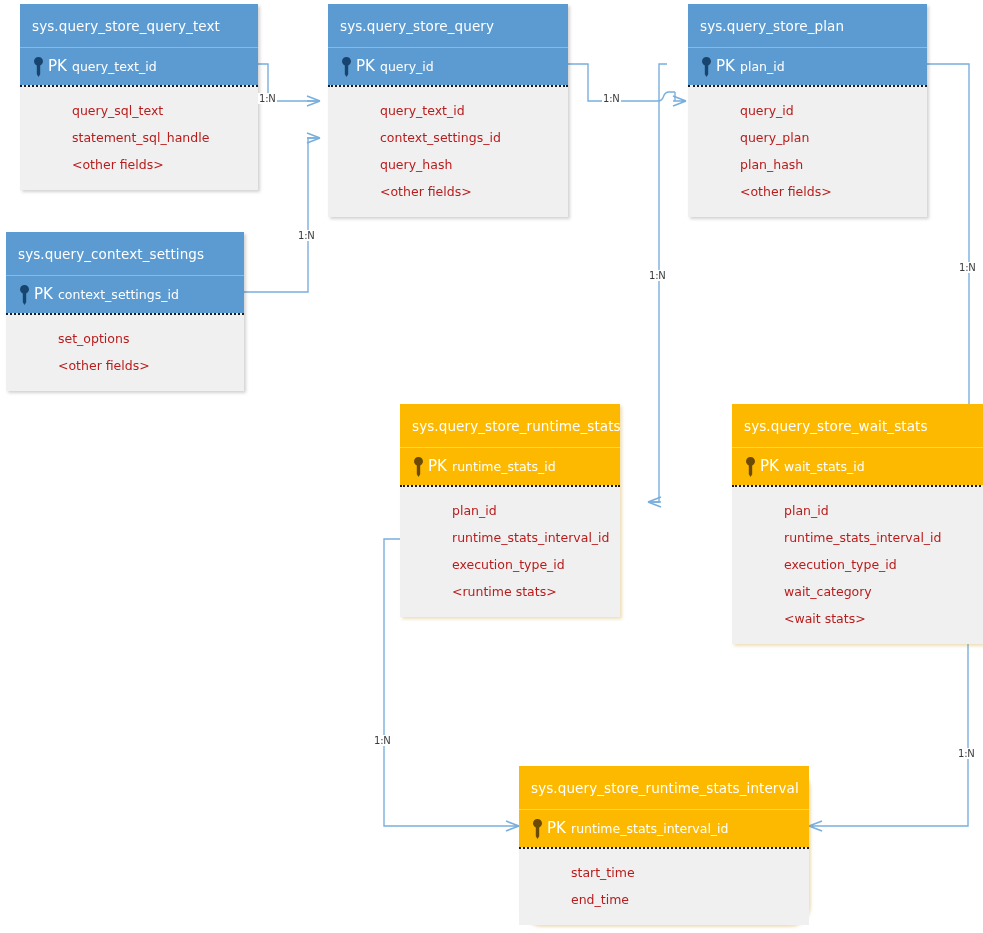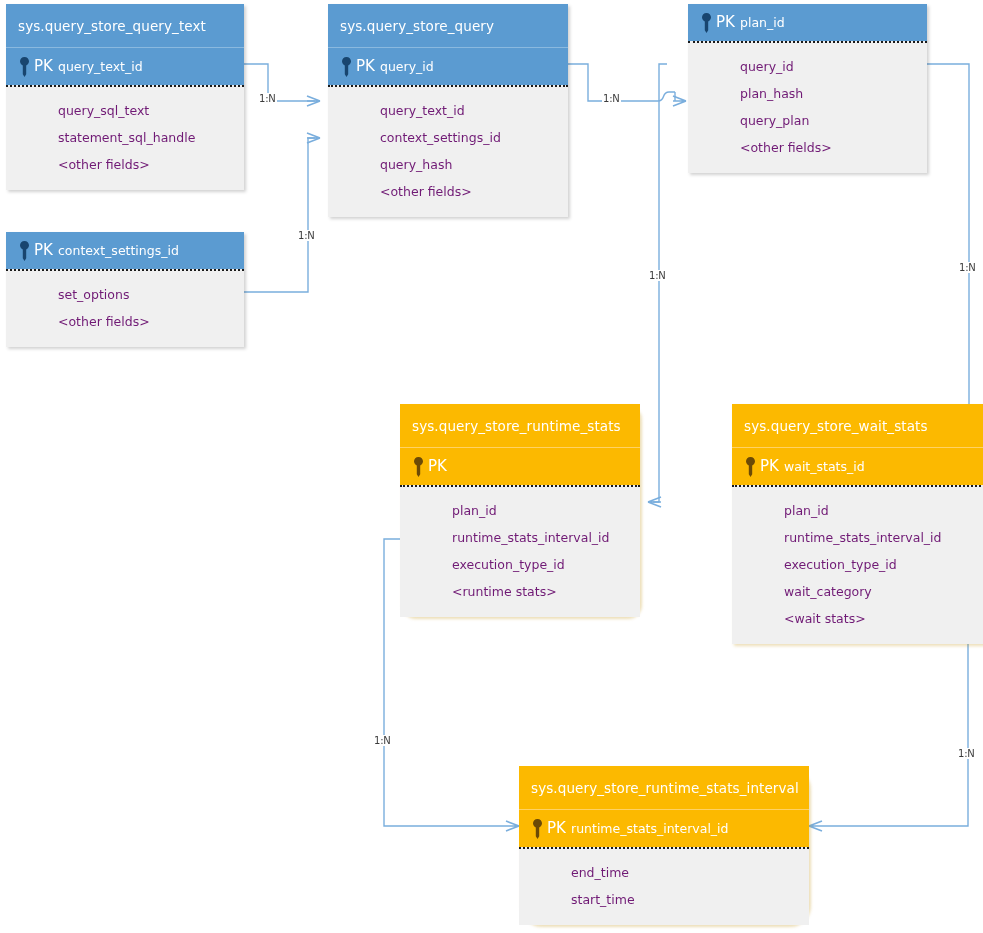--- a/index.html
+++ b/index.html
@@ -73,21 +73,21 @@
   .ent-body {
     box-sizing: border-box;
     background: #f0f0f0;
     border-top: 2px dotted #1a1a1a;
     padding: 10px 0 12px 0;
   }
   .ent-body .fld {
     height: 27px;
     line-height: 27px;
     padding-left: 52px;
-    color: #701a75;
+    color: #b91c1c;
     font-size: 12.5px;
     white-space: nowrap;
   }
 
   
   .blue .ent-title { background: #5b9bd1; border-bottom: 1px solid #8ab9df; }
   .blue .ent-pk    { background: #5b9bd1; }
   .blue .keyicon path { fill: #18456f; }
 
   
@@ -160,21 +160,21 @@
       <use href="#cf-r" x="320" y="101"></use>
       <use href="#cf-r" x="320" y="138"></use>
       <use href="#cf-r" x="686" y="101"></use>
       <use href="#cf-l" x="648" y="502"></use>
       <use href="#cf-l" x="958" y="502"></use>
       <use href="#cf-r" x="519" y="826"></use>
       <use href="#cf-l" x="809" y="826"></use>
     </g>
   </svg>
 
-  <div class="entity blue" style="left:6px; top:4px; width:238px;">
+  <div class="entity blue" style="left:20px; top:4px; width:238px;">
     <div class="ent-title">sys.query_store_query_text</div>
     <div class="ent-pk">
       <svg class="keyicon" viewBox="0 0 11 20">
         <path d="M5.5,0 C8.2,0 10,2 10,4.3 C10,6.2 8.8,7.8 7.2,8.4 L7.2,17.2 L5.5,20 L3.8,17.2 L3.8,8.4 C2.2,7.8 1,6.2 1,4.3 C1,2 2.8,0 5.5,0 Z"></path>
       </svg>
       <span class="pk-label">PK</span>
       <span class="pk-name">query_text_id</span>
     </div>
     <div class="ent-body">
       <div class="fld">query_sql_text</div>
@@ -194,56 +194,59 @@
     </div>
     <div class="ent-body">
       <div class="fld">query_text_id</div>
       <div class="fld">context_settings_id</div>
       <div class="fld">query_hash</div>
       <div class="fld">&lt;other fields&gt;</div>
     </div>
   </div>
 
   <div class="entity blue" style="left:688px; top:4px; width:239px;">
+    <div class="ent-title">sys.query_store_plan</div>
     <div class="ent-pk">
       <svg class="keyicon" viewBox="0 0 11 20">
         <path d="M5.5,0 C8.2,0 10,2 10,4.3 C10,6.2 8.8,7.8 7.2,8.4 L7.2,17.2 L5.5,20 L3.8,17.2 L3.8,8.4 C2.2,7.8 1,6.2 1,4.3 C1,2 2.8,0 5.5,0 Z"></path>
       </svg>
       <span class="pk-label">PK</span>
       <span class="pk-name">plan_id</span>
     </div>
     <div class="ent-body">
       <div class="fld">query_id</div>
+      <div class="fld">query_plan</div>
       <div class="fld">plan_hash</div>
-      <div class="fld">query_plan</div>
       <div class="fld">&lt;other fields&gt;</div>
     </div>
   </div>
 
   <div class="entity blue" style="left:6px; top:232px; width:238px;">
+    <div class="ent-title">sys.query_context_settings</div>
     <div class="ent-pk">
       <svg class="keyicon" viewBox="0 0 11 20">
         <path d="M5.5,0 C8.2,0 10,2 10,4.3 C10,6.2 8.8,7.8 7.2,8.4 L7.2,17.2 L5.5,20 L3.8,17.2 L3.8,8.4 C2.2,7.8 1,6.2 1,4.3 C1,2 2.8,0 5.5,0 Z"></path>
       </svg>
       <span class="pk-label">PK</span>
       <span class="pk-name">context_settings_id</span>
     </div>
     <div class="ent-body">
       <div class="fld">set_options</div>
       <div class="fld">&lt;other fields&gt;</div>
     </div>
   </div>
 
-  <div class="entity orange" style="left:400px; top:404px; width:240px;border-radius:14px;">
+  <div class="entity orange" style="left:400px; top:404px; width:220px;">
     <div class="ent-title">sys.query_store_runtime_stats</div>
     <div class="ent-pk">
       <svg class="keyicon" viewBox="0 0 11 20">
         <path d="M5.5,0 C8.2,0 10,2 10,4.3 C10,6.2 8.8,7.8 7.2,8.4 L7.2,17.2 L5.5,20 L3.8,17.2 L3.8,8.4 C2.2,7.8 1,6.2 1,4.3 C1,2 2.8,0 5.5,0 Z"></path>
       </svg>
       <span class="pk-label">PK</span>
+      <span class="pk-name">runtime_stats_id</span>
     </div>
     <div class="ent-body">
       <div class="fld">plan_id</div>
       <div class="fld">runtime_stats_interval_id</div>
       <div class="fld">execution_type_id</div>
       <div class="fld">&lt;runtime stats&gt;</div>
     </div>
   </div>
 
   <div class="entity orange" style="left:732px; top:404px; width:276px;">
@@ -267,22 +270,22 @@
   <div class="entity orange" style="left:519px; top:766px; width:290px;border-radius:21px;">
     <div class="ent-title">sys.query_store_runtime_stats_interval</div>
     <div class="ent-pk">
       <svg class="keyicon" viewBox="0 0 11 20">
         <path d="M5.5,0 C8.2,0 10,2 10,4.3 C10,6.2 8.8,7.8 7.2,8.4 L7.2,17.2 L5.5,20 L3.8,17.2 L3.8,8.4 C2.2,7.8 1,6.2 1,4.3 C1,2 2.8,0 5.5,0 Z"></path>
       </svg>
       <span class="pk-label">PK</span>
       <span class="pk-name">runtime_stats_interval_id</span>
     </div>
     <div class="ent-body">
+      <div class="fld">start_time</div>
       <div class="fld">end_time</div>
-      <div class="fld">start_time</div>
     </div>
   </div>
 
   <div class="wire-label" style="left:258px; top:93px;">1:N</div>
   <div class="wire-label" style="left:602px; top:93px;">1:N</div>
   <div class="wire-label" style="left:297px; top:230px;">1:N</div>
   <div class="wire-label" style="left:648px; top:270px;">1:N</div>
   <div class="wire-label" style="left:958px; top:262px;">1:N</div>
   <div class="wire-label" style="left:373px; top:735px;">1:N</div>
   <div class="wire-label" style="left:957px; top:748px;">1:N</div>

